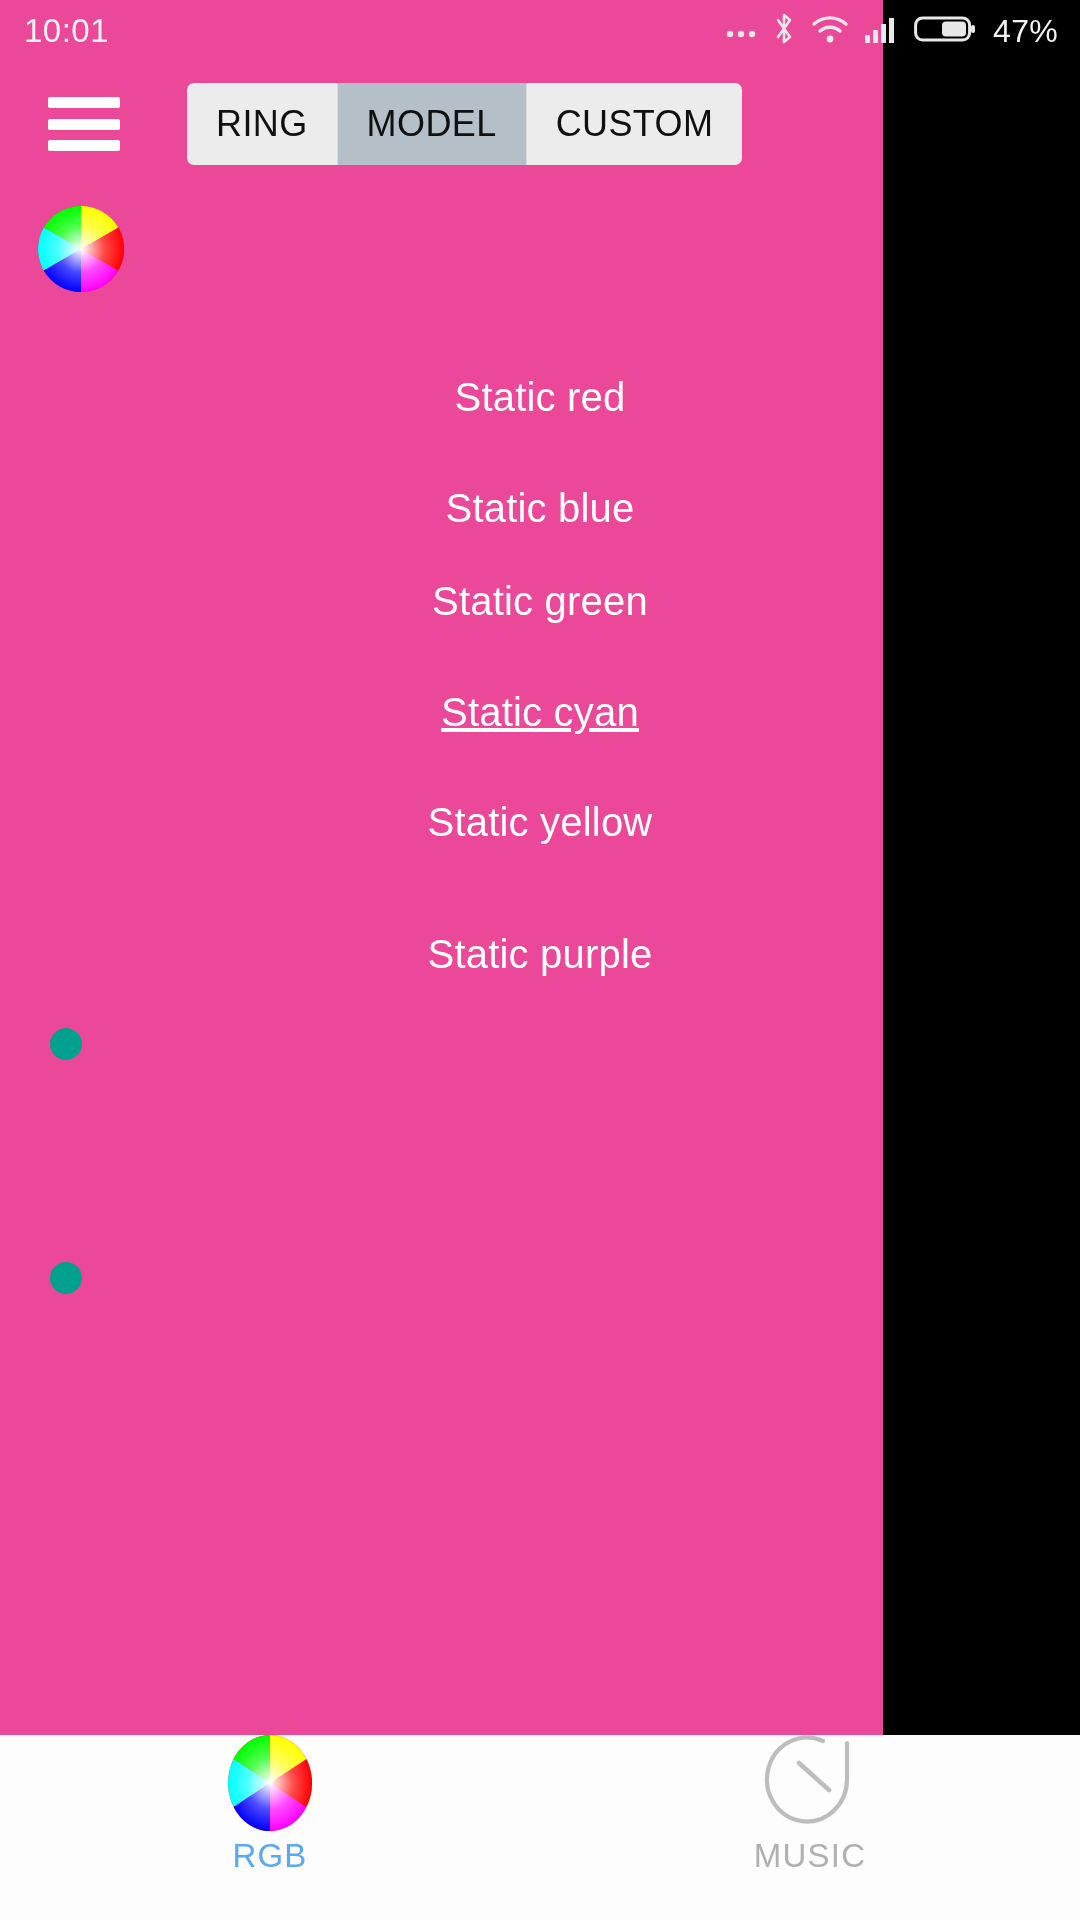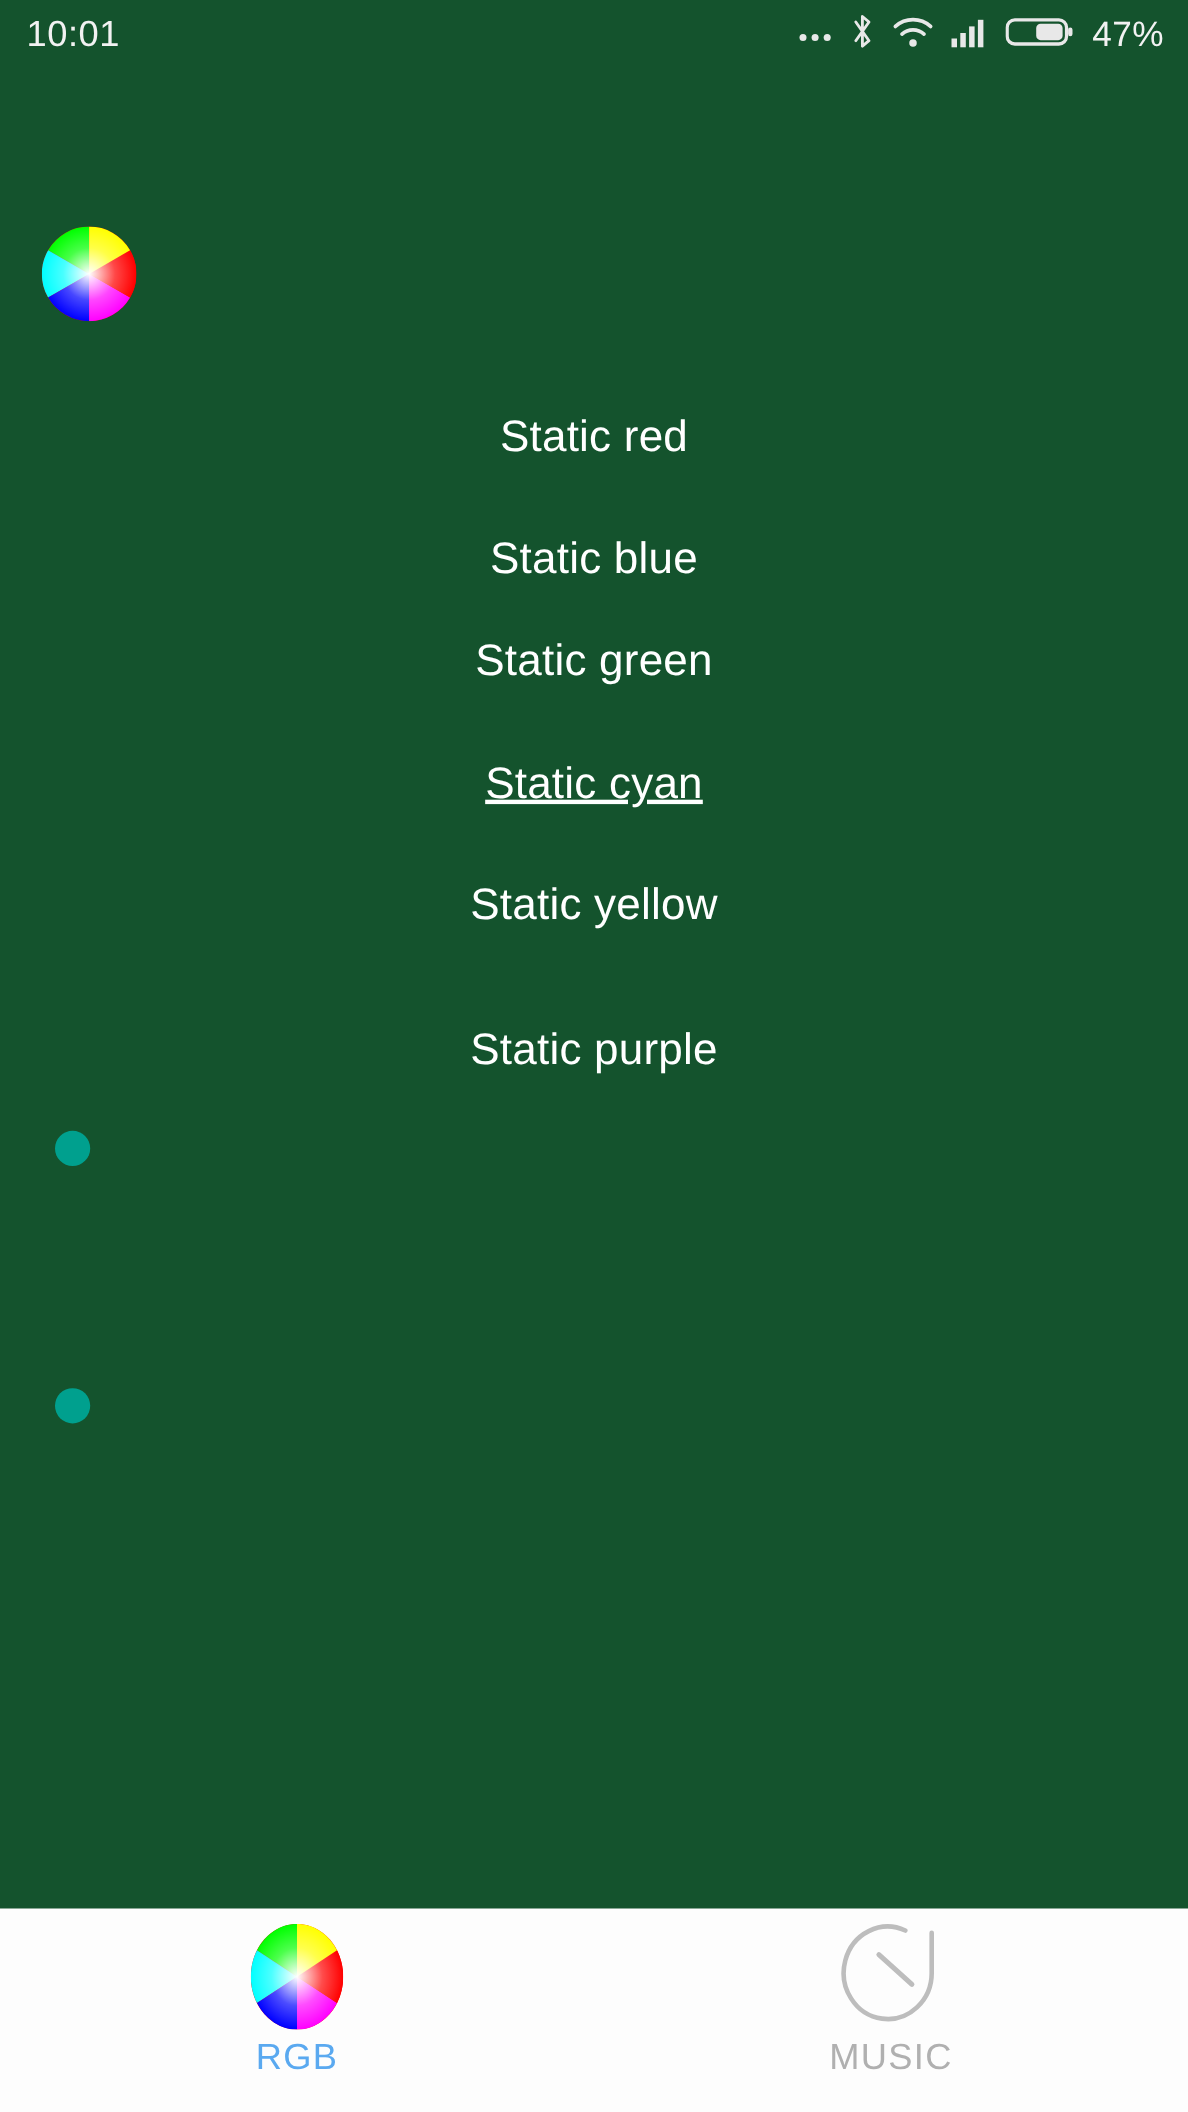--- a/index.html
+++ b/index.html
@@ -2,21 +2,21 @@
 <html><head>
 <meta charset="utf-8">
 <style>
   * { margin:0; padding:0; box-sizing:border-box; }
   html, body {
     width:1080px; height:1920px;
     background:#000;
     font-family:"Liberation Sans", sans-serif;
     overflow:hidden;
   }
-  #app { position:relative; width:1080px; height:1920px; background:#14532d; }
+  #app { position:relative; width:883px; height:1920px; background:#ec4899; }
 
   
   .statusbar {
     position:absolute; top:0; left:0; width:1080px; height:62px;
     display:flex; align-items:center; justify-content:space-between;
     padding:0 22px 0 24px; color:#fff;
   }
   .status-clock { font-size:33px; letter-spacing:0.5px; color:#f2f2f2; }
   .status-right { display:flex; align-items:center; gap:13px; }
   .sb-icon { display:block; }
@@ -63,21 +63,21 @@
     background:#00a08e; cursor:pointer;
   }
 
   
   .bottomnav {
     position:absolute; left:0; bottom:0; width:1080px; height:185px;
     background:#fdfdfd; display:flex; align-items:flex-start;
   }
   .nav-item {
     flex:1; display:flex; flex-direction:column; align-items:center;
-    padding-top:14px; cursor:pointer;
+    cursor:pointer;
   }
   .nav-icon-wrap {
     width:96px; height:96px; display:flex; align-items:center; justify-content:center;
   }
   .nav-wheel { width:84px; height:96px; border-radius:50%; }
   .nav-label {
     font-size:33px; letter-spacing:1.2px; margin-top:6px;
     color:#b0b0b0; font-family:"Liberation Sans", sans-serif;
   }
   .nav-item.active .nav-label { color:#5aa9f0; }
@@ -121,20 +121,32 @@
         <svg width="62" height="32" viewBox="0 0 62 32">
           <rect x="1.6" y="5" width="54" height="22" rx="7" ry="7" fill="none" stroke="#e8e8e8" stroke-width="3"></rect>
           <rect x="28" y="8.5" width="24" height="15" rx="4" ry="4" fill="#e8e8e8"></rect>
           <rect x="57" y="12" width="4" height="8" rx="2" fill="#e8e8e8"></rect>
         </svg>
       </span>
       <span class="status-battery-text">47%</span>
     </div>
   </div>
 
+  <div class="topbar">
+    <div class="hamburger">
+      <span></span>
+      <span></span>
+      <span></span>
+    </div>
+    <div class="segmented">
+      <div class="seg-tab">RING</div>
+      <div class="seg-tab active">MODEL</div>
+      <div class="seg-tab">CUSTOM</div>
+    </div>
+  </div>
 
   <div class="content">
 
     <div class="color-wheel-small">
       <svg width="86" height="86" viewBox="0 0 100 100">
         <defs>
           <radialGradient id="cwWhite" cx="50%" cy="50%" r="50%">
             <stop offset="0%" stop-color="#ffffff" stop-opacity="1"></stop>
             <stop offset="55%" stop-color="#ffffff" stop-opacity="0.28"></stop>
             <stop offset="100%" stop-color="#ffffff" stop-opacity="0"></stop>

